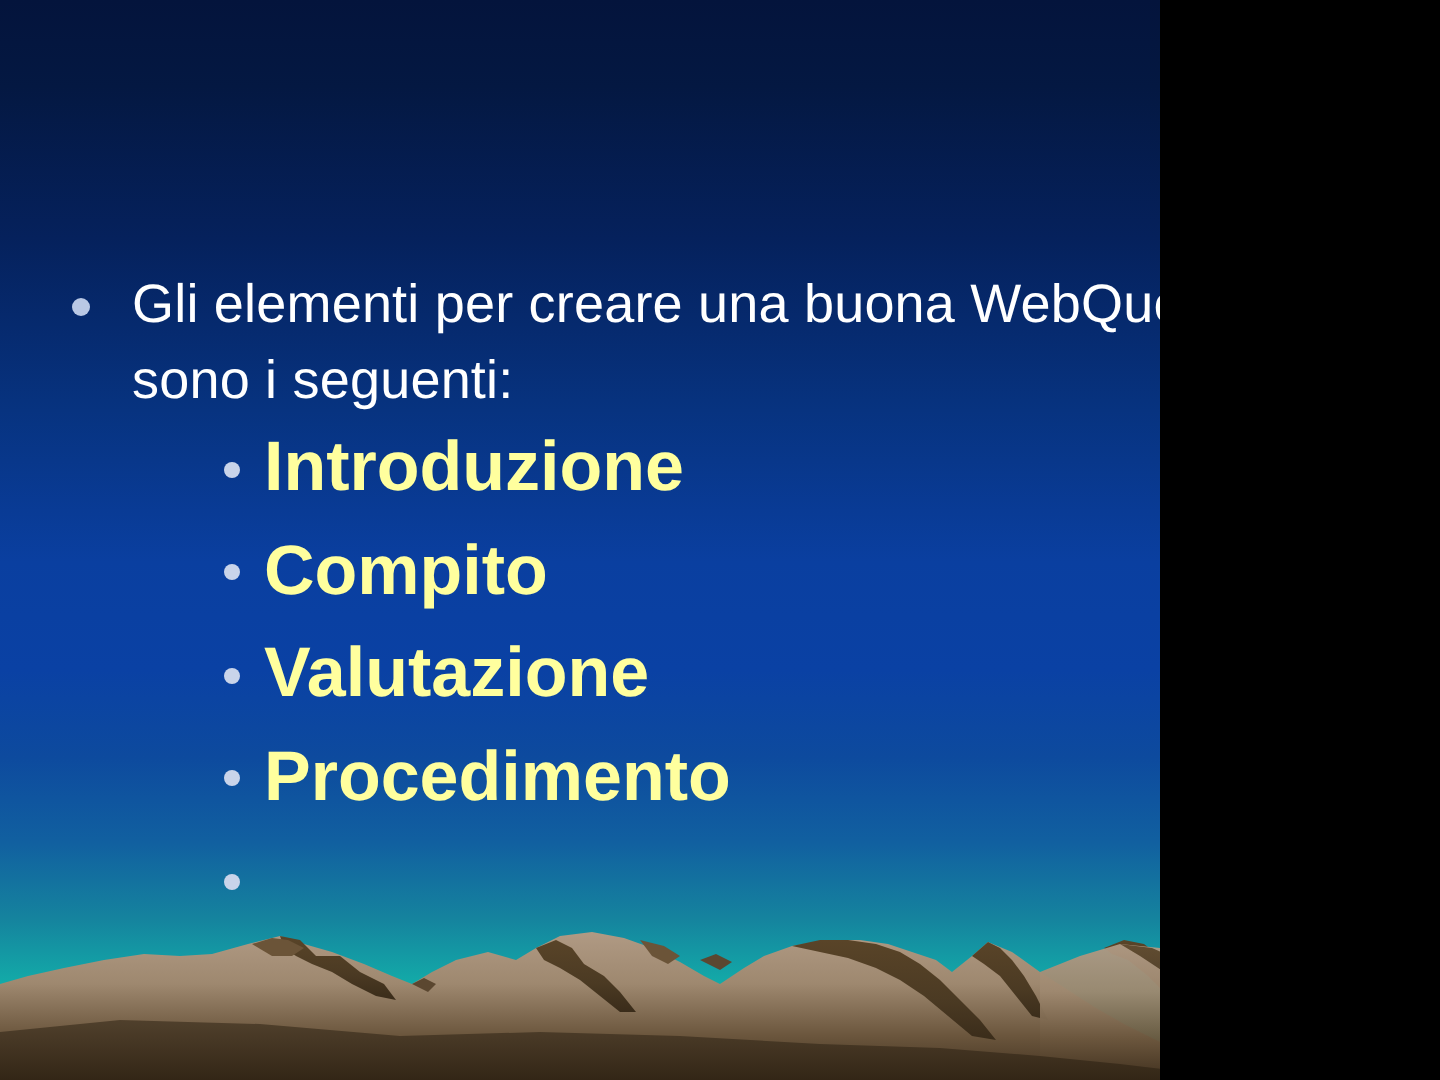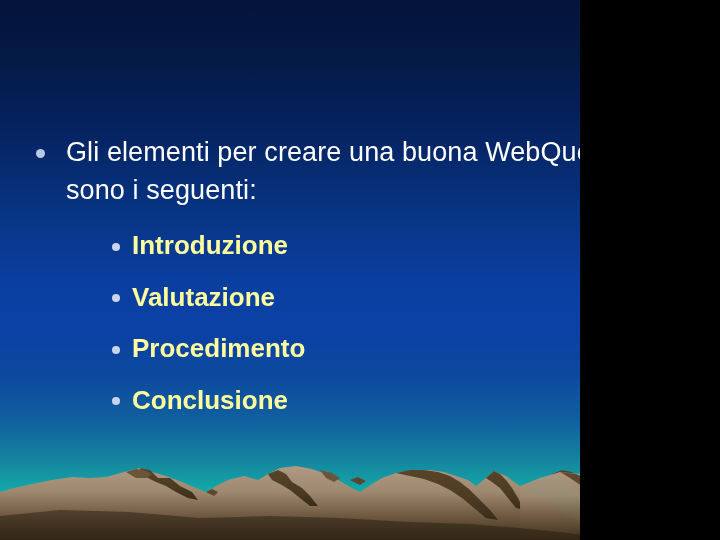--- a/index.html
+++ b/index.html
@@ -71,23 +71,23 @@
     margin-top: 16px;
     margin-right: 21px;
   }
   .level1 .l1-text {
     flex: 1 1 auto;
   }
 
   .level2 {
     position: absolute;
     left: 112px;
-    top: 220px;
+    top: 208px;
     color: #ffff9e;
-    font-size: 26px;
+    font-size: 35px;
     font-weight: bold;
     line-height: 51.5px;
   }
   .level2 .l2-row {
     display: flex;
     align-items: center;
     height: 51.5px;
   }
   .level2 .dot2 {
     flex: 0 0 auto;
@@ -183,32 +183,35 @@
       </div>
     </div>
 
     <div class="level2">
 
       <div class="l2-row">
         <span class="dot2"></span>
         <span class="l2-text">Introduzione</span>
       </div>
 
+      <div class="l2-row">
+        <span class="dot2"></span>
+        <span class="l2-text">Compito</span>
+      </div>
 
       <div class="l2-row">
         <span class="dot2"></span>
         <span class="l2-text">Valutazione</span>
       </div>
 
       <div class="l2-row">
         <span class="dot2"></span>
         <span class="l2-text">Procedimento</span>
       </div>
 
       <div class="l2-row">
         <span class="dot2"></span>
-        <span class="l2-text">Conclusione</span>
       </div>
 
     </div>
   </div>
 
 </div>
 
 </body></html>

